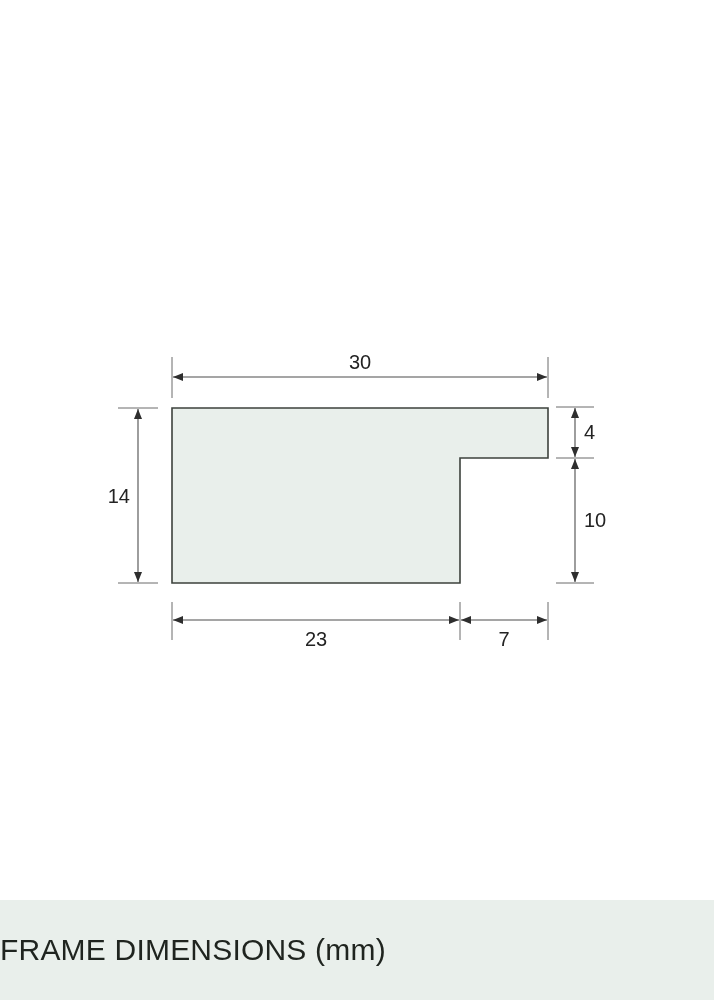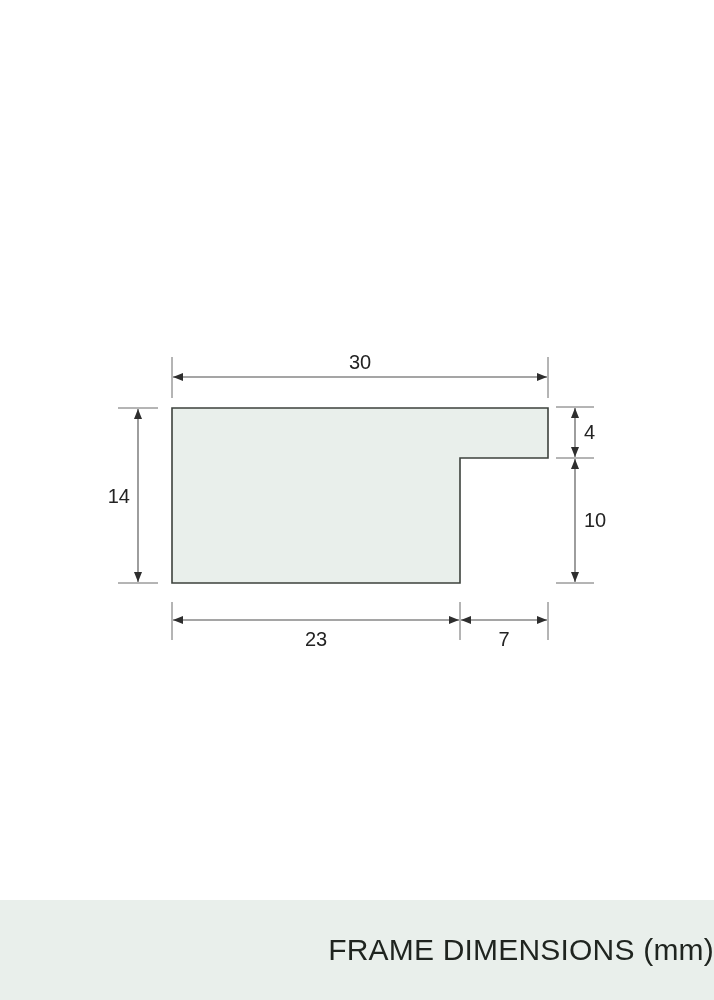--- a/index.html
+++ b/index.html
@@ -39,21 +39,21 @@
   }
   .footer-bar {
     position: absolute;
     left: 0;
     top: 900px;
     width: 714px;
     height: 100px;
     background: #e9efeb;
     display: flex;
     align-items: center;
-    justify-content: flex-end;
+    justify-content: flex-start;
   }
   .footer-title {
     font-family: "Liberation Sans", sans-serif;
     font-size: 30px;
     letter-spacing: 0.2px;
     color: #1f241f;
     white-space: nowrap;
   }
 </style>
 </head>

